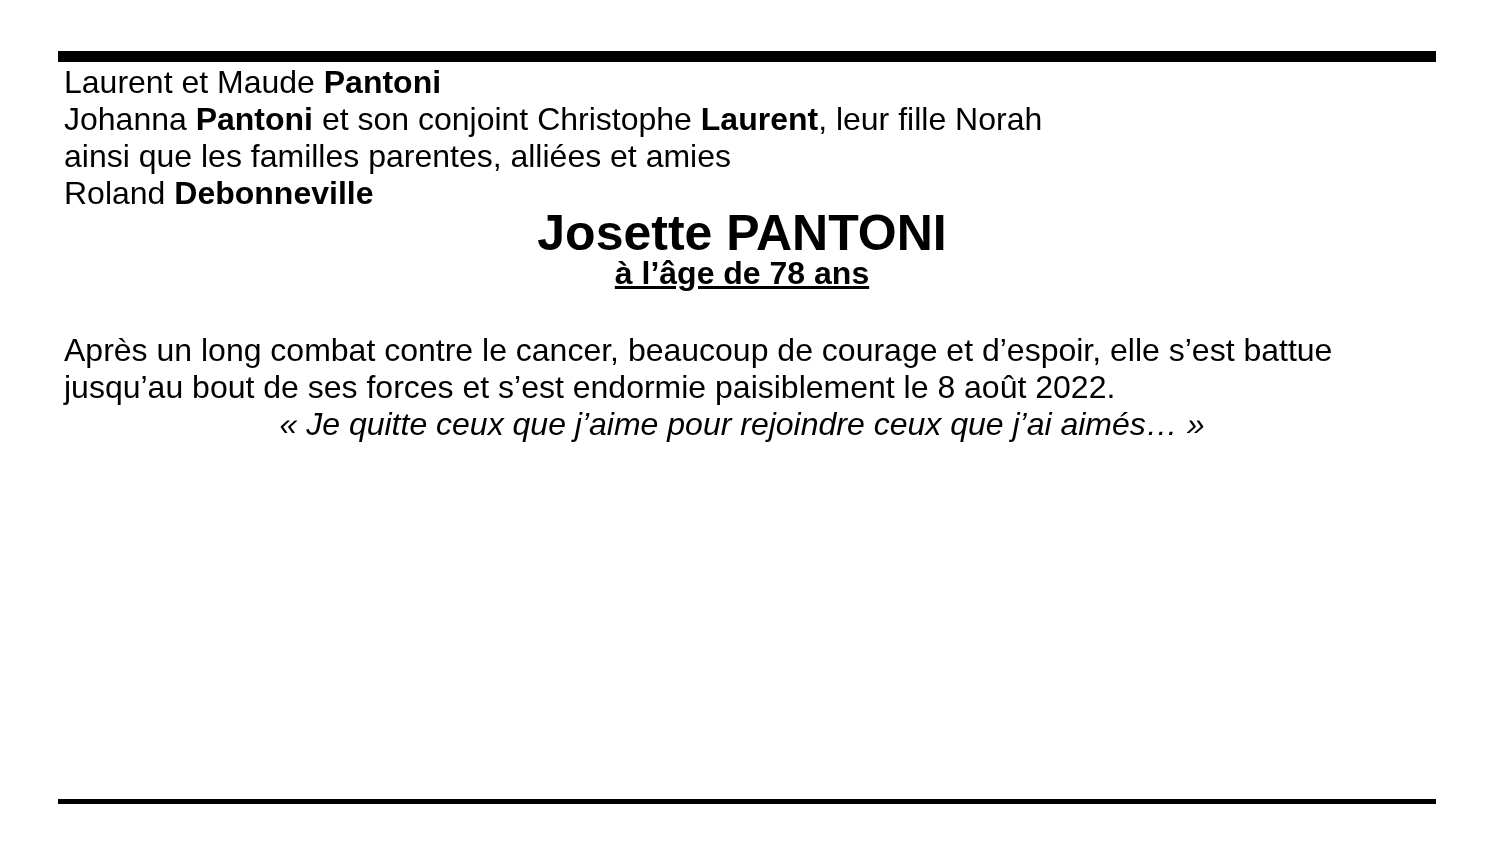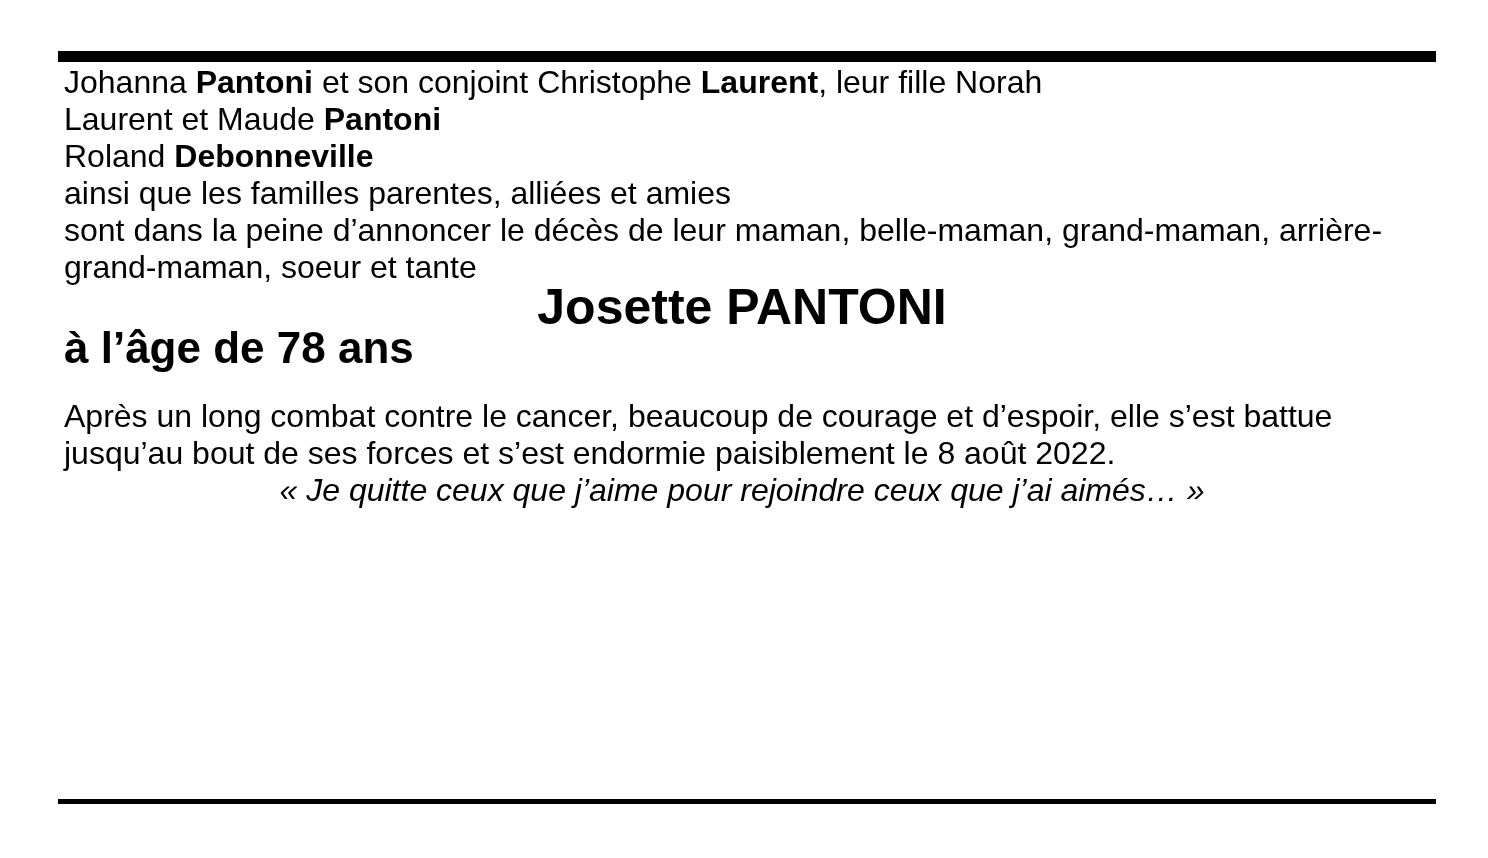--- a/index.html
+++ b/index.html
@@ -49,48 +49,49 @@
   }
   .deceased-name {
     margin: 32px 0 0 0;
     font-size: 50px;
     line-height: 43px;
     font-weight: bold;
     text-align: center;
   }
   .deceased-age {
     margin: 0;
-    font-size: 44px;
+    font-size: 32px;
     line-height: 37px;
     font-weight: bold;
+    text-align: center;
+    text-decoration: underline;
   }
   .body-paragraphs {
-    margin-top: 32px;
+    margin-top: 40px;
   }
   .closing-quote {
     margin: 27px 0 0 0;
     font-style: italic;
     text-align: center;
   }
 </style>
 </head>
 <body>
 
 <div class="page">
 
   <div class="bar-top"></div>
 
   <div class="content">
 
     <div class="relatives">
+      <p><span>Laurent et Maude </span><strong>Pantoni</strong></p>
       <p><span>Johanna </span><strong>Pantoni</strong><span> et son conjoint Christophe </span><strong>Laurent</strong><span>, leur fille Norah</span></p>
-      <p><span>Laurent et Maude </span><strong>Pantoni</strong></p>
+      <p>ainsi que les familles parentes, alliées et amies</p>
       <p><span>Roland </span><strong>Debonneville</strong></p>
-      <p>ainsi que les familles parentes, alliées et amies</p>
-      <p>sont dans la peine d’annoncer le décès de leur maman, belle-maman, grand-maman, arrière-grand-maman, soeur et tante</p>
     </div>
 
     <p class="deceased-name">Josette PANTONI</p>
     <p class="deceased-age">à l’âge de 78 ans</p>
 
     <div class="body-paragraphs">
       <p>Après un long combat contre le cancer, beaucoup de courage et d’espoir, elle s’est battue jusqu’au bout de ses forces et s’est endormie paisiblement le 8 août 2022.</p>
     </div>
 
     <p class="closing-quote">« Je quitte ceux que j’aime pour rejoindre ceux que j’ai aimés… »</p>

